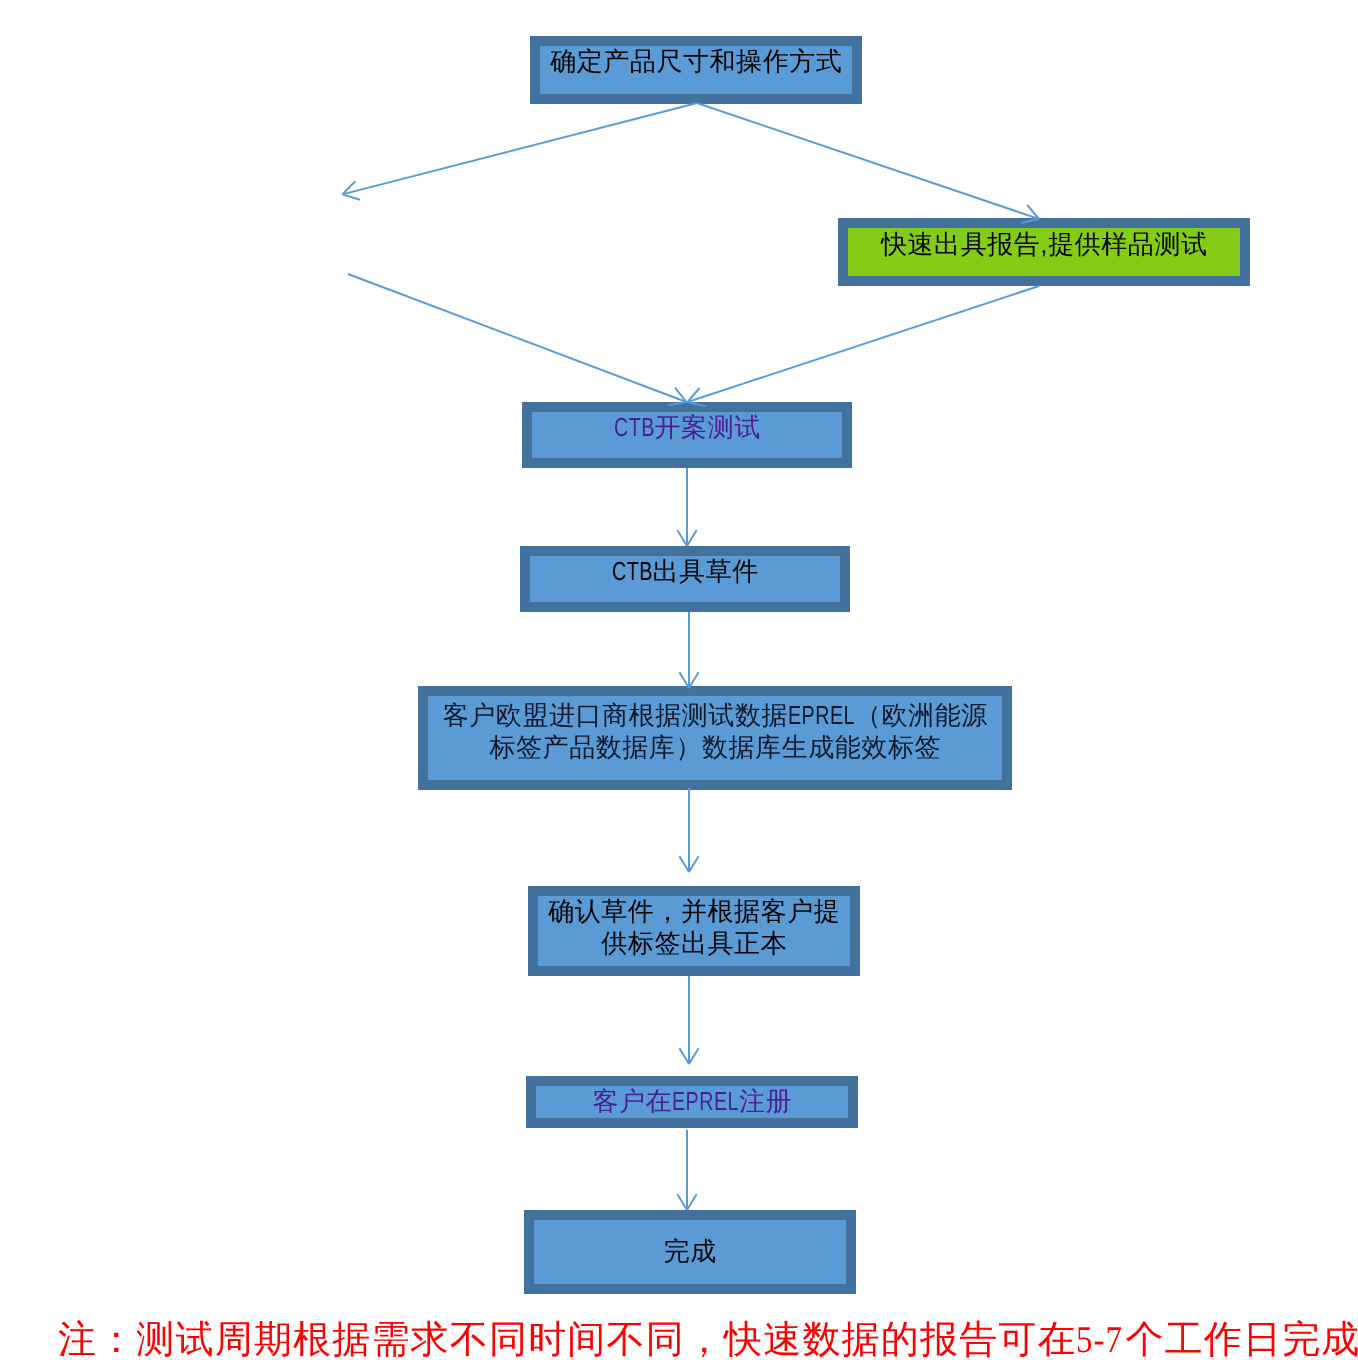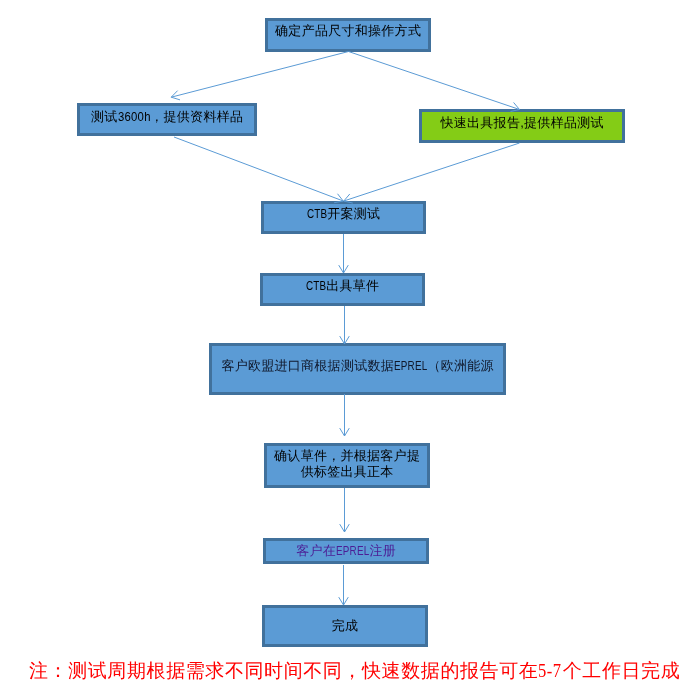--- a/index.html
+++ b/index.html
@@ -27,21 +27,21 @@
     z-index: 5;
     left: 0; top: 0;
     width: 679px;
     height: 680px;
     pointer-events: none;
   }
   .node {
     position: absolute;
     box-sizing: border-box;
     background: #5B9BD5;
-    border: 3px solid #7f1d1d;
+    border: 5px solid #7f1d1d;
     color: #000000;
     display: flex;
     align-items: center;
     justify-content: center;
     text-align: center;
     font-family: "Liberation Sans", sans-serif;
     font-weight: normal;
     font-size: 13px;
     line-height: 16px;
     letter-spacing: 0.28px;
@@ -125,47 +125,43 @@
         <line x1="343.5" y1="605" x2="348.26944643264153" y2="597.1328289248191" stroke="#5B9BD5" stroke-width="1"></line>
       </g>
     </svg>
 
   <div class="node" style="left: 265px; top: 18px; width: 166px; height: 34px; background: rgb(91, 155, 213); border-color: rgb(65, 113, 156); color: rgb(0, 0, 0);">
     <div class="node-label" style="transform: translateY(-4px);">
       <div class="node-line">确定产品尺寸和操作方式</div>
     </div>
   </div>
 
-  <div class="node" style="left: 77px; top: 103px; width: 180px; height: 33px; background: rgb(91, 155, 213); border-color: rgb(65, 113, 156); color: rgb(0, 0, 0);">
-    <div class="node-label" style="transform: translateY(-3px);">
-      <div class="node-line">测试<span class="lat" style="transform: scaleX(0.87); margin-right: -4.88312px;">3600h</span>，提供资料样品</div>
-    </div>
-  </div>
 
   <div class="node" style="left: 419px; top: 109px; width: 206px; height: 34px; background: #84cc16; border-color: rgb(65, 113, 156); color: rgb(0, 0, 0);">
     <div class="node-label" style="transform: translateY(-3.5px);">
       <div class="node-line">快速出具报告,提供样品测试</div>
     </div>
   </div>
 
-  <div class="node" style="left: 261px; top: 201px; width: 165px; height: 33px; background: rgb(91, 155, 213); border-color: rgb(65, 113, 156); color: #000000;">
+  <div class="node" style="left: 261px; top: 201px; width: 165px; height: 33px; background: rgb(91, 155, 213); border-color: rgb(65, 113, 156); color: #4c1d95;">
     <div class="node-label" style="transform: translateY(-4px);">
       <div class="node-line"><span class="lat" style="transform: scaleX(0.76); margin-right: -6.4425px;">CTB</span>开案测试</div>
     </div>
   </div>
 
   <div class="node" style="left: 260px; top: 273px; width: 165px; height: 33px; background: rgb(91, 155, 213); border-color: rgb(65, 113, 156); color: rgb(0, 0, 0);">
     <div class="node-label" style="transform: translateY(-4px);">
       <div class="node-line"><span class="lat" style="transform: scaleX(0.76); margin-right: -6.4425px;">CTB</span>出具草件</div>
     </div>
   </div>
 
   <div class="node" style="left: 209px; top: 343px; width: 297px; height: 52px; background: rgb(91, 155, 213); border-color: rgb(65, 113, 156); color: #0f172a;">
     <div class="node-label" style="transform: translateY(-3px);">
       <div class="node-line">客户欧盟进口商根据测试数据<span class="lat" style="transform: scaleX(0.76); margin-right: -10.5675px;">EPREL</span>（欧洲能源</div>
+      <div class="node-line">标签产品数据库）数据库生成能效标签</div>
     </div>
   </div>
 
   <div class="node" style="left: 264px; top: 443px; width: 166px; height: 45px; background: rgb(91, 155, 213); border-color: rgb(65, 113, 156); color: rgb(0, 0, 0);">
     <div class="node-label" style="transform: translateY(-2px); text-align: center;">
       <div class="node-line">确认草件，并根据客户提</div>
       <div class="node-line">供标签出具正本</div>
     </div>
   </div>
 

